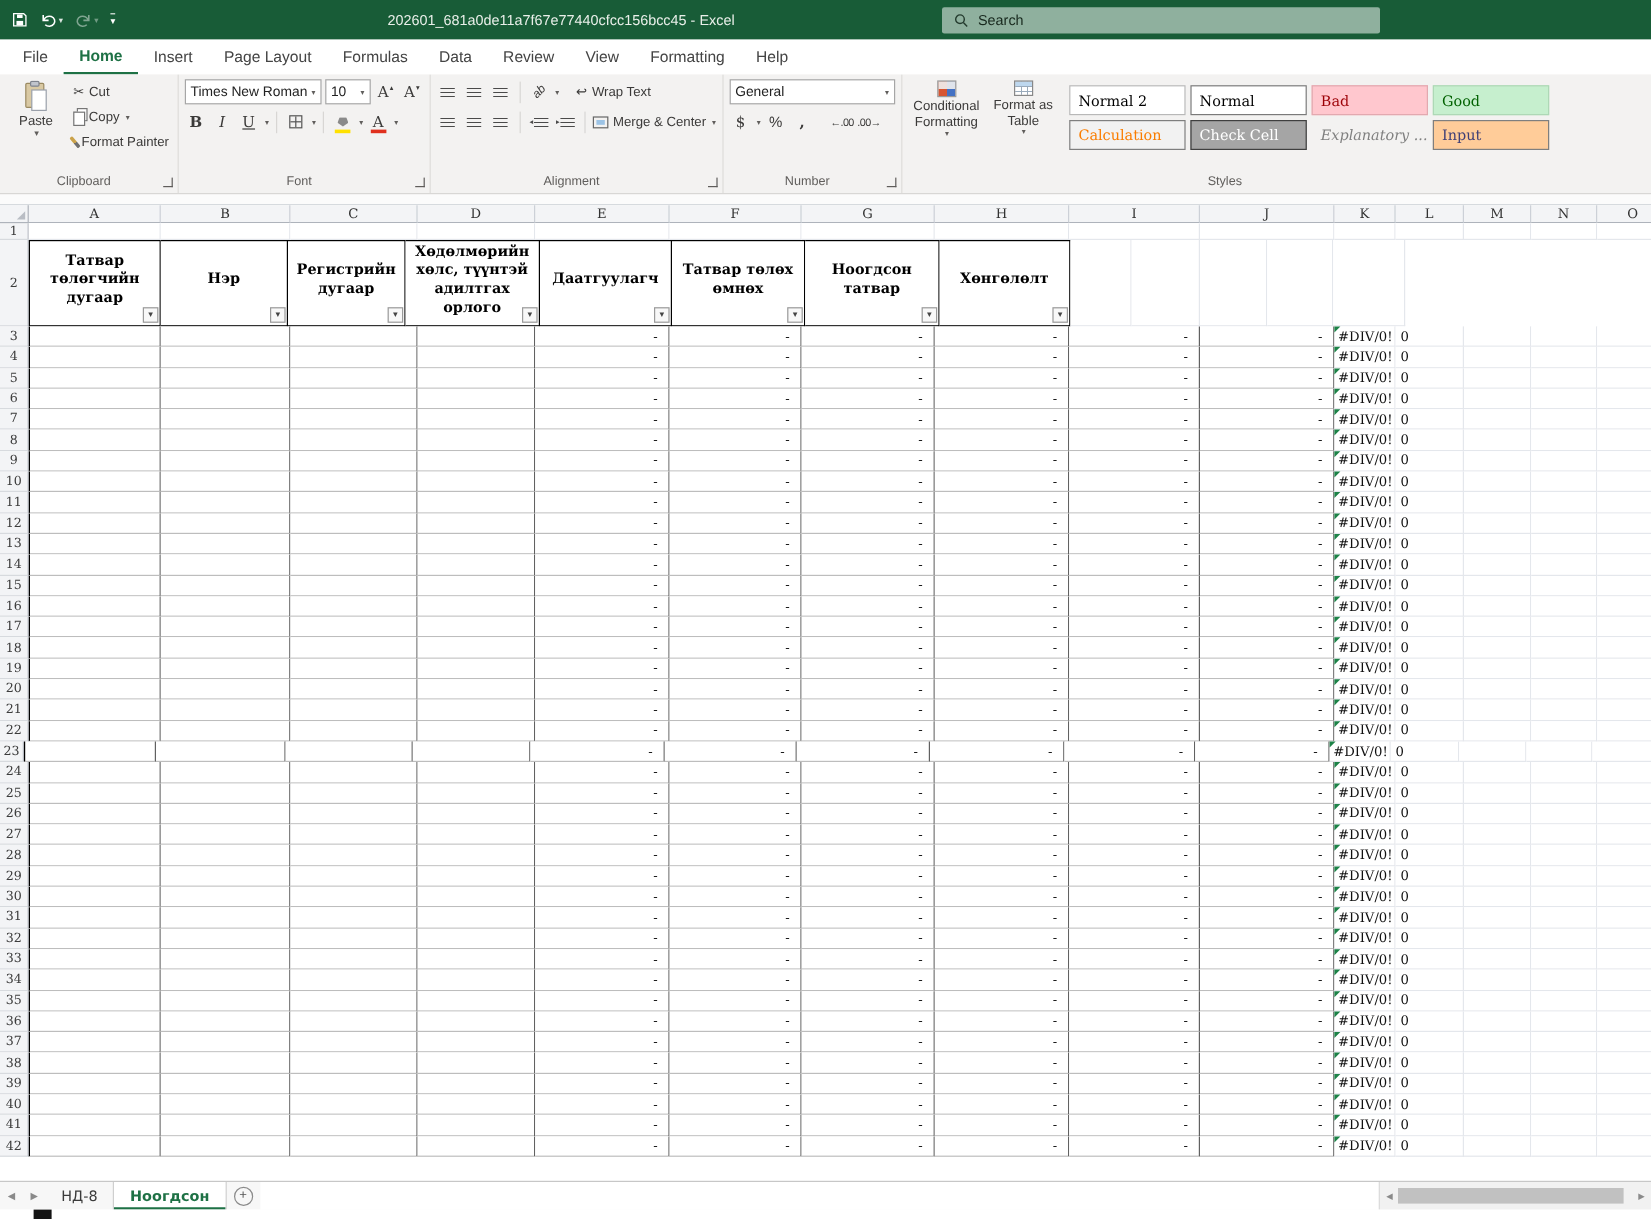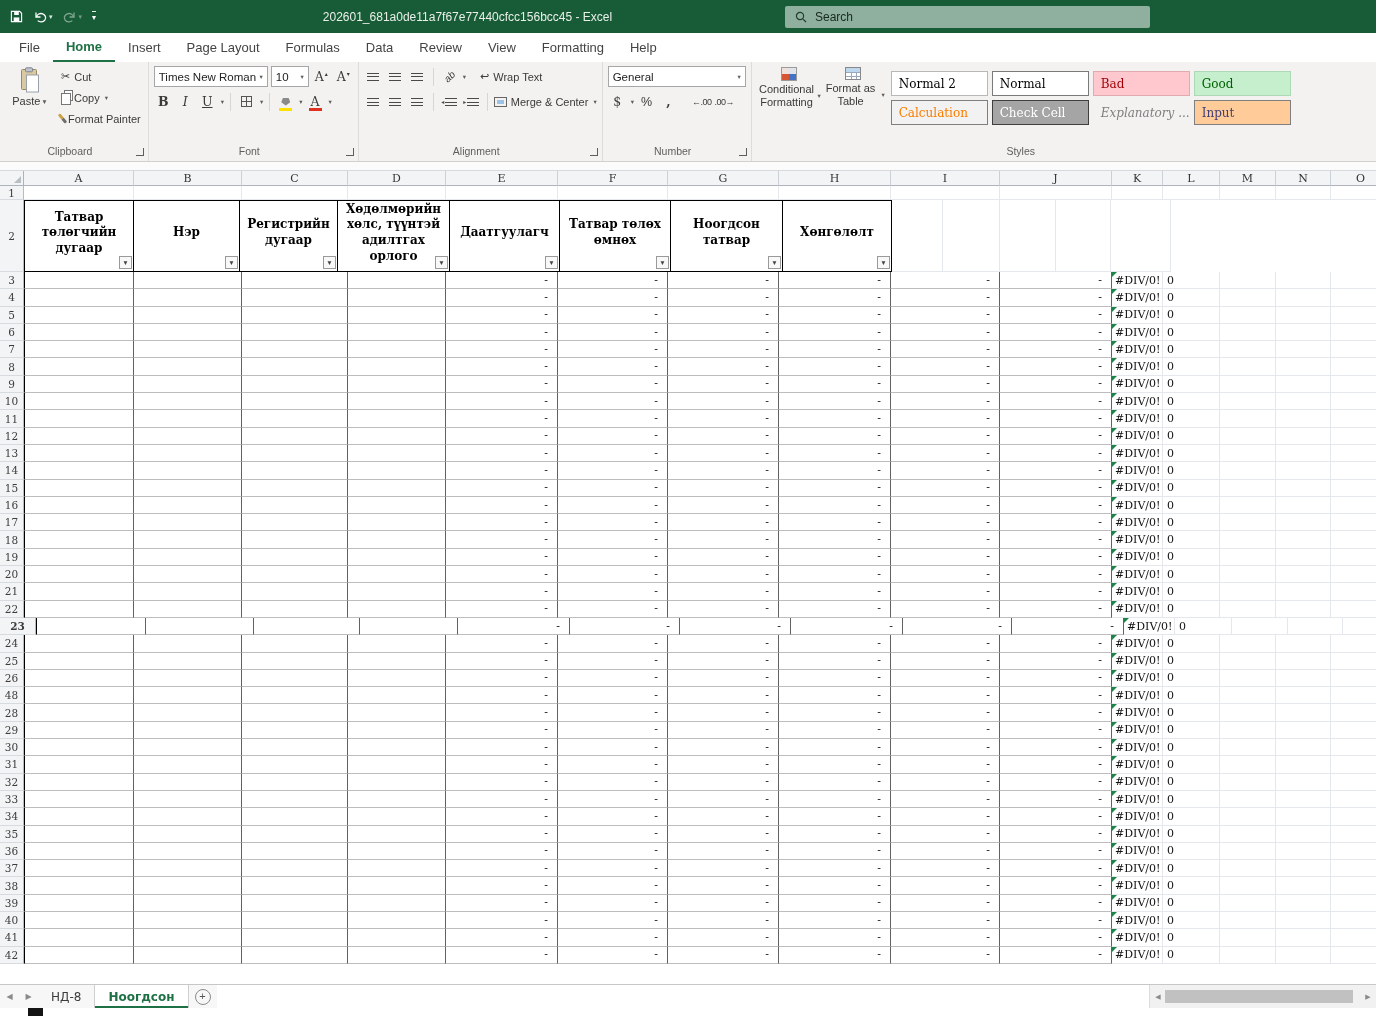--- a/index.html
+++ b/index.html
@@ -28,21 +28,21 @@
   .rgroup{display:flex;flex-direction:column;position:relative;}
   .rgroup + .rgroup{border-left:1px solid #dedcda;}
   .rbody{flex:1;display:flex;align-items:stretch;padding:3px 5px 0;}
   .rbody.colbody{flex-direction:column;gap:2px;}
   .rrow{display:flex;align-items:center;gap:3px;height:23px;}
   .rlabel{height:17px;flex:none;display:flex;align-items:center;justify-content:center;font-size:10.5px;color:#605e5c;
           position:relative;padding:0 16px 2px 8px;}
   .launcher{position:absolute;right:4px;bottom:5px;width:7px;height:7px;border-right:1.4px solid #5f5d5b;border-bottom:1.4px solid #5f5d5b;}
   .bigbtn{width:50px;display:flex;flex-direction:column;align-items:center;gap:2px;padding-top:2px;font-size:11px;color:#3b3a39;text-align:center;}
   .bigbtn.wide{width:64px;}
-  .biglabel{display:flex;flex-direction:row;align-items:center;line-height:1.15;}
+  .biglabel{display:flex;flex-direction:column;align-items:center;line-height:1.15;}
   .biglabel span{display:inline;}
   .dd{font-size:6.5px;color:#605e5c;margin-left:1px;}
   .smallcol{display:flex;flex-direction:column;gap:4px;padding:3px 2px 0 6px;font-size:11px;color:#3b3a39;}
   .smallbtn{display:flex;align-items:center;gap:4px;height:17px;white-space:nowrap;font-size:11px;color:#3b3a39;}
   .combo{background:#fff;border:1px solid #a6a6a6;height:21px;box-sizing:border-box;display:flex;align-items:center;
          justify-content:space-between;padding:0 4px;font-size:11.5px;color:#222;}
   .ic{min-width:19px;height:20px;display:inline-flex;align-items:center;justify-content:center;color:#3b3a39;font-size:12.5px;position:relative;}
   .serif{font-family:"DejaVu Serif","Liberation Serif",serif;}
   .b{font-weight:bold;} .i{font-style:italic;} .u{text-decoration:underline;}
   .suptri{font-size:6px;margin-left:1px;align-self:flex-start;padding-top:3px;}
@@ -888,21 +888,21 @@
         <div class="c light err" style="width: 51px;">
           <div class="tri"></div>
           <div class="errt">#DIV/0!</div>
         </div>
         <div class="c light zero" style="width: 57px;">0</div>
         <div class="c light" style="width: 56px;"></div>
         <div class="c light" style="width: 55px;"></div>
         <div class="c light" style="width: 60px;"></div>
       </div>
       <div class="row" style="height: 17.3px;">
-        <div class="gut" style="width: 36px; font-weight: bold;">23</div>
+        <div class="gut" style="width: 20px;">23</div>
         <div class="c t first" style="width: 110px;"></div>
         <div class="c t" style="width: 108px;"></div>
         <div class="c t" style="width: 106px;"></div>
         <div class="c t" style="width: 98px;"></div>
         <div class="c t num" style="width: 112px;">-</div>
         <div class="c t num" style="width: 110px;">-</div>
         <div class="c t num" style="width: 111px;">-</div>
         <div class="c t num" style="width: 112px;">-</div>
         <div class="c t num" style="width: 109px;">-</div>
         <div class="c t num" style="width: 112px;">-</div>
@@ -972,21 +972,21 @@
         <div class="c light err" style="width: 51px;">
           <div class="tri"></div>
           <div class="errt">#DIV/0!</div>
         </div>
         <div class="c light zero" style="width: 57px;">0</div>
         <div class="c light" style="width: 56px;"></div>
         <div class="c light" style="width: 55px;"></div>
         <div class="c light" style="width: 60px;"></div>
       </div>
       <div class="row" style="height: 17.3px;">
-        <div class="gut" style="width: 24px;">48</div>
+        <div class="gut" style="width: 24px;">27</div>
         <div class="c t first" style="width: 110px;"></div>
         <div class="c t" style="width: 108px;"></div>
         <div class="c t" style="width: 106px;"></div>
         <div class="c t" style="width: 98px;"></div>
         <div class="c t num" style="width: 112px;">-</div>
         <div class="c t num" style="width: 110px;">-</div>
         <div class="c t num" style="width: 111px;">-</div>
         <div class="c t num" style="width: 112px;">-</div>
         <div class="c t num" style="width: 109px;">-</div>
         <div class="c t num" style="width: 112px;">-</div>

